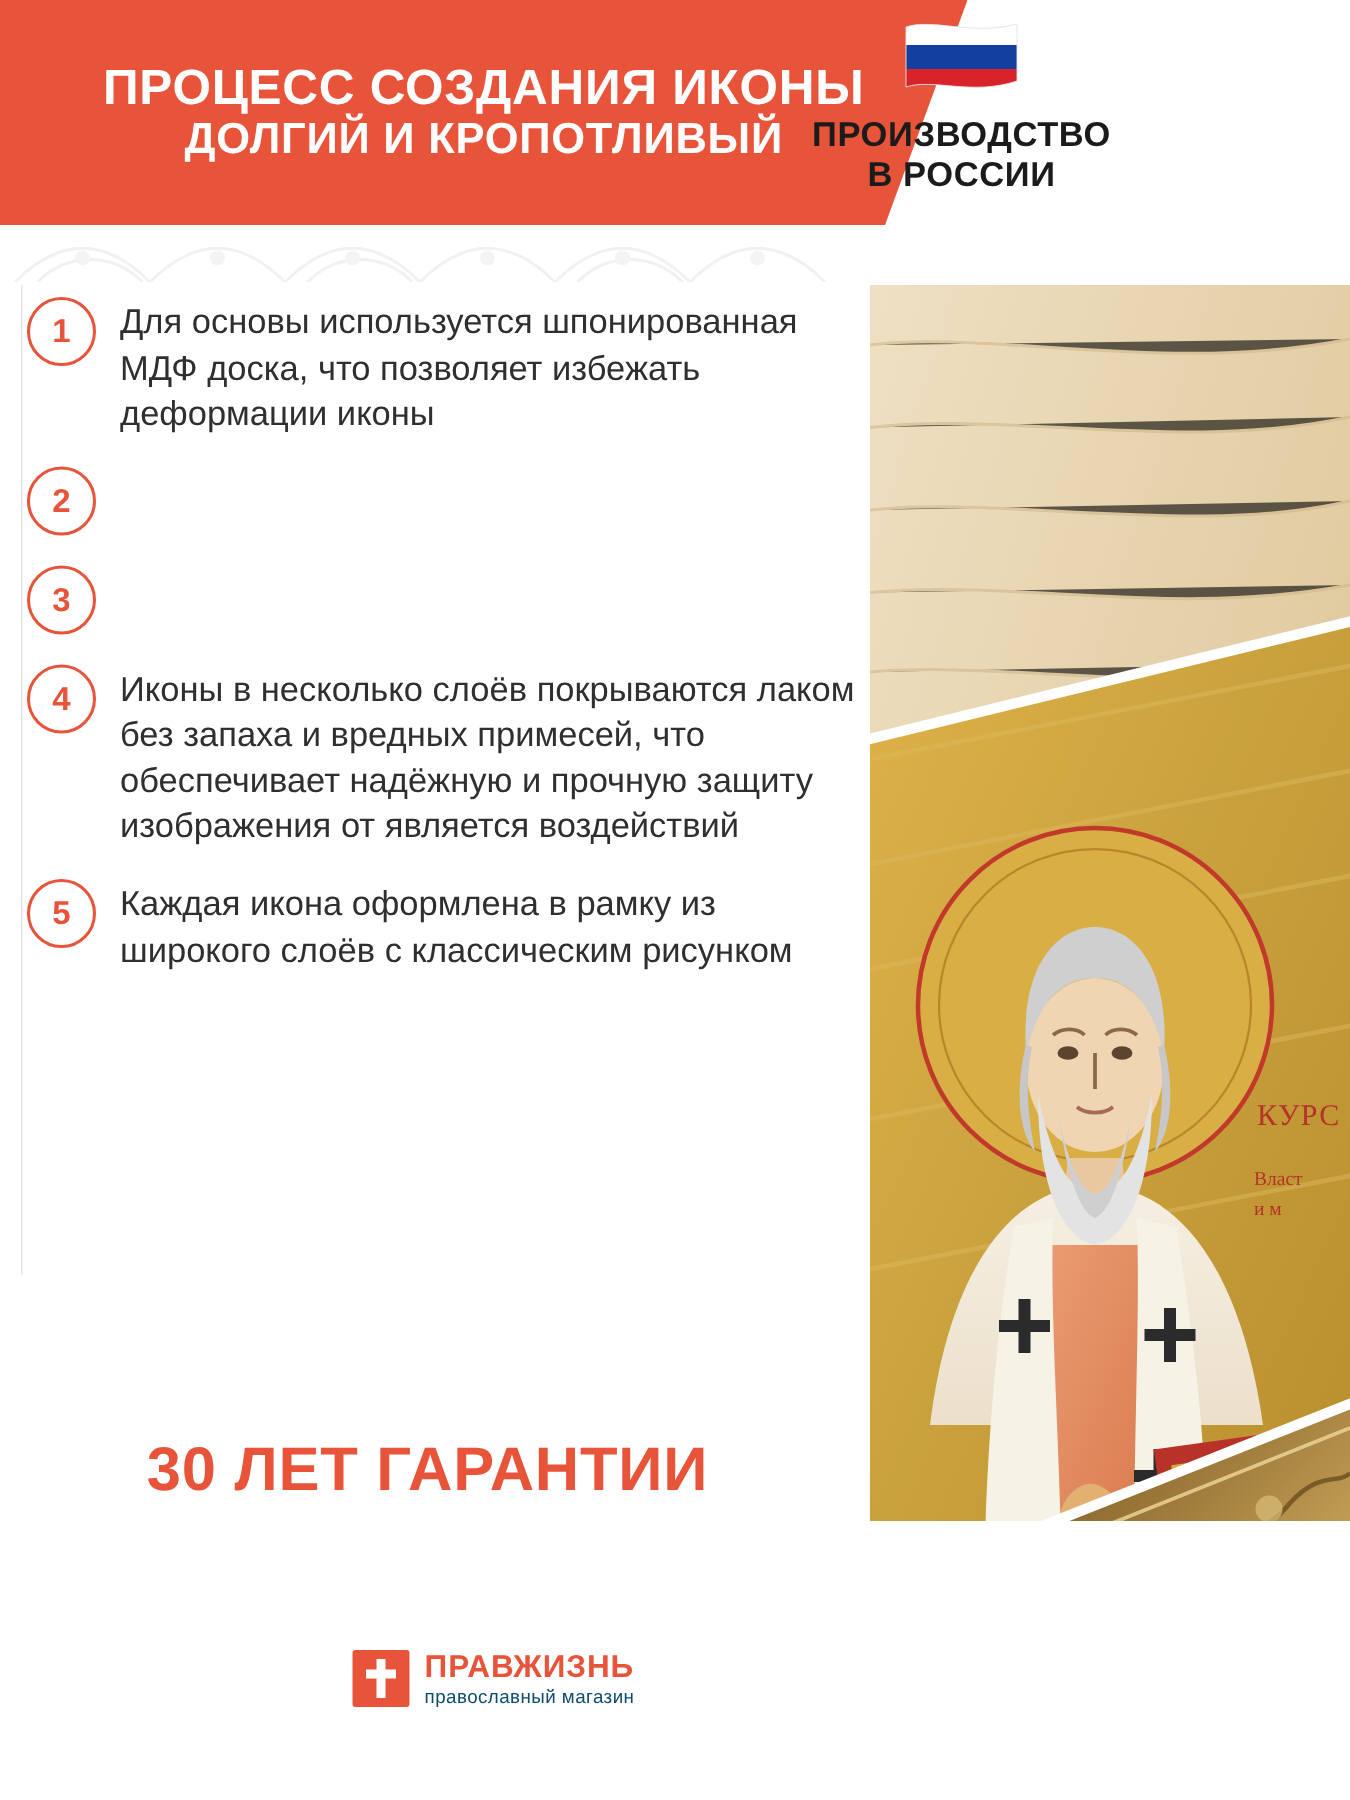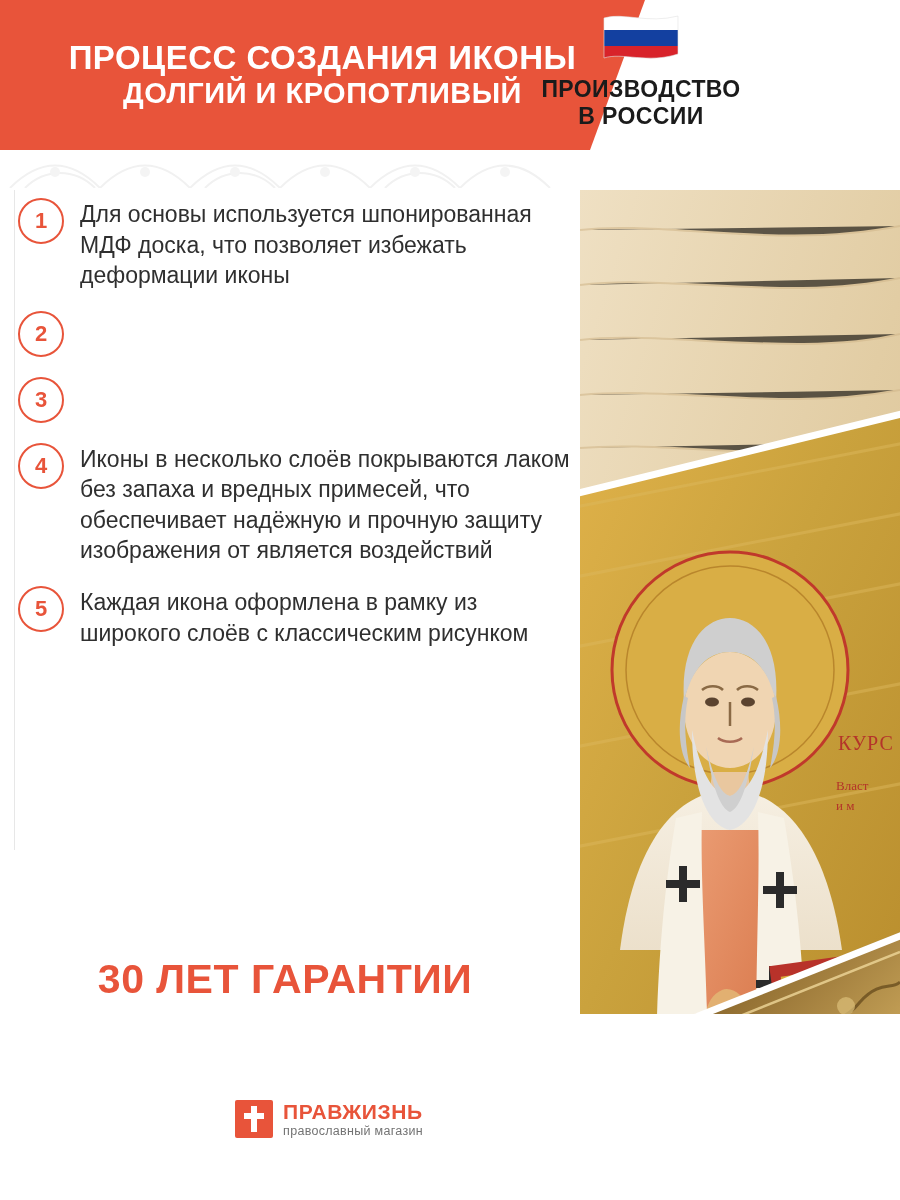--- a/index.html
+++ b/index.html
@@ -195,21 +195,21 @@
   }
   .logo-text { line-height: 1; }
   .logo-name {
     color: #e8543a;
     font-weight: bold;
     font-size: 21px;
     letter-spacing: 0.6px;
     text-transform: uppercase;
   }
   .logo-sub {
-    color: #737373;
+    color: #0c4a6e;
     font-size: 12.5px;
     letter-spacing: 0.3px;
     margin-top: 3px;
   }
 
   
   .photo {
     position: absolute;
     right: 0;
     top: 190px;

